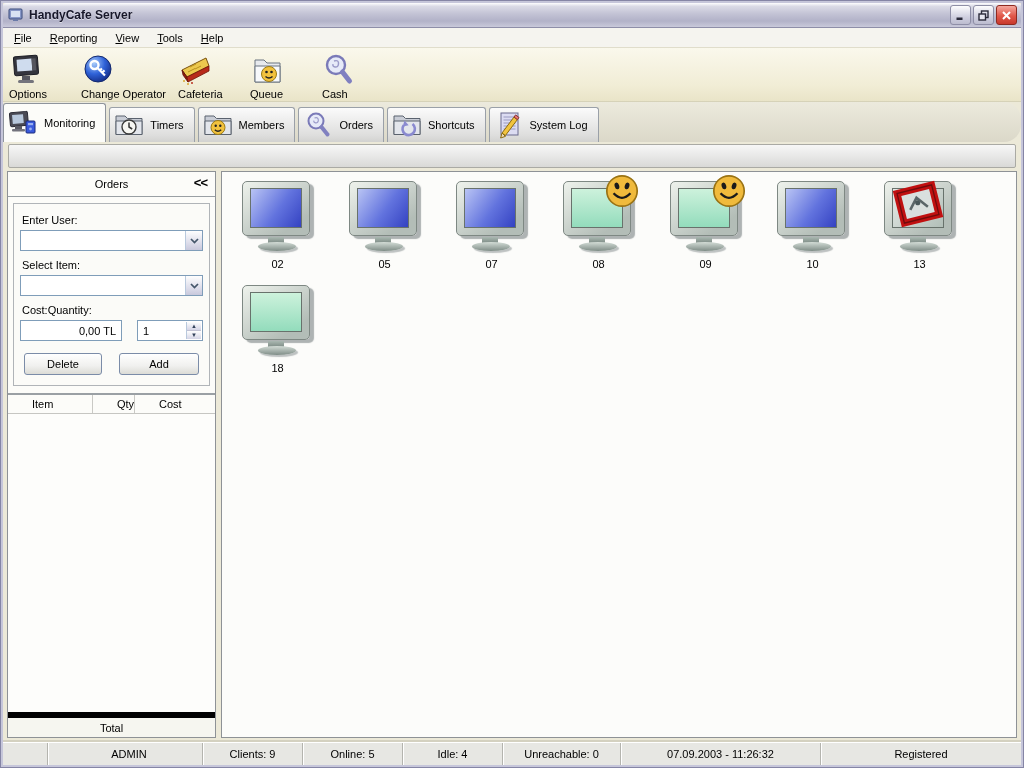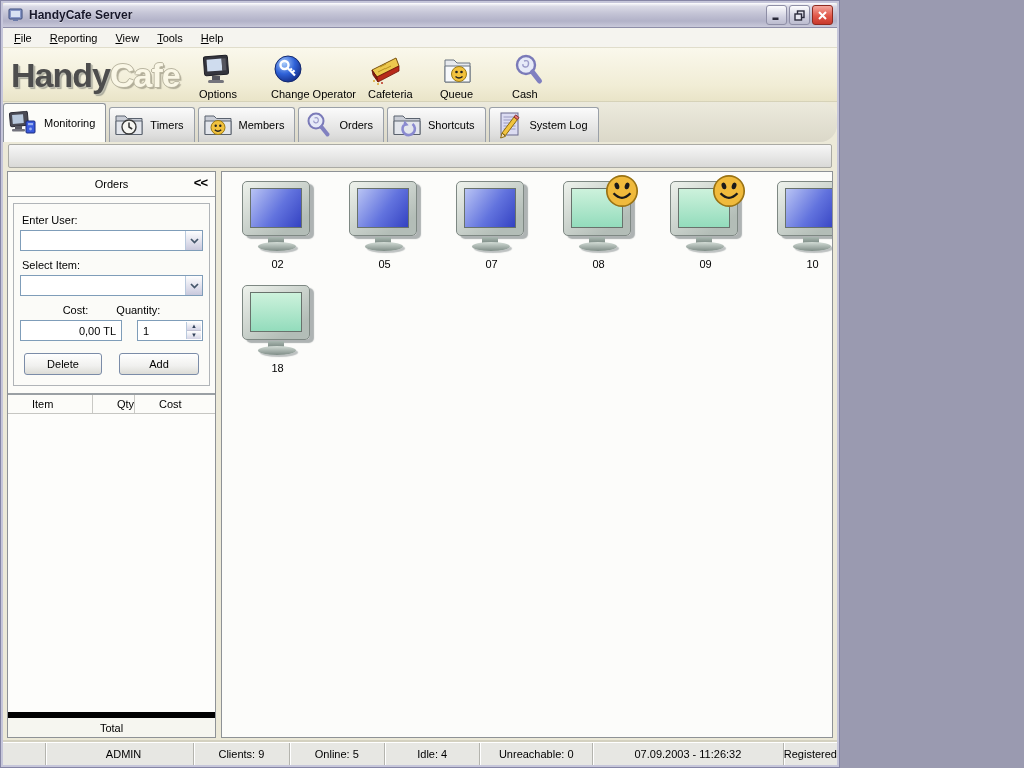--- a/index.html
+++ b/index.html
@@ -1,19 +1,19 @@
 <!DOCTYPE html>
 <html><head>
 <meta charset="utf-8">
 <style>
   * { margin:0; padding:0; box-sizing:border-box; }
   html,body { width:1024px; height:768px; overflow:hidden; }
   body { font-family:"Liberation Sans", sans-serif; font-size:11px; color:#000; background:#9a9ab0; }
 
-  .window { width:840px; height:768px; display:flex; flex-direction:column;
+  .window { width:1024px; height:768px; display:flex; flex-direction:column;
     background:#ece9d8; border:3px solid #c6c6da; outline:1px solid #8585a5; outline-offset:-1px; }
 
   
   .titlebar { height:25px; flex:0 0 25px; display:flex; align-items:center; padding:0 4px 0 5px;
     background:linear-gradient(180deg,#fdfdfe 0%,#dadae6 14%,#c3c3d5 45%,#b2b2c8 75%,#c9c9da 100%);
     border-bottom:1px solid #8e8ea8; border-radius:3px 3px 0 0; }
   .titlebar .app-icon { width:16px; height:16px; margin-right:5px; display:inline-flex; }
   .titlebar .title { font-size:12px; font-weight:bold; color:#17172a; text-shadow:0 1px 0 rgba(255,255,255,.5); flex:1; }
   .winbtns { display:flex; gap:2px; }
   .winbtn { width:21px; height:20px; border-radius:3px; border:1px solid #8e8ea6;
@@ -59,21 +59,21 @@
     display:flex; flex-direction:column; }
   .panel-header { height:25px; flex:0 0 25px; display:flex; align-items:center; border-bottom:1px solid #9aa0a4; position:relative; }
   .panel-title { flex:1; text-align:center; }
   .collapse-btn { position:absolute; right:8px; top:3px; font-weight:bold; font-size:13px; letter-spacing:-1px; cursor:default; }
   .form-box { margin:6px 5px 2px 5px; border:1px solid #b0b4b8; padding:8px 6px 10px 6px; background:#fbfbf8; }
   .fld-label { margin:2px 2px 4px 2px; }
   .combo { height:21px; background:#fff; border:1px solid #7f9db9; display:flex; margin-bottom:8px; }
   .combo .combo-val { flex:1; padding:3px 4px; }
   .combo-btn { width:17px; border-left:1px solid #b9c9dd; display:flex; align-items:center; justify-content:center;
     background:linear-gradient(180deg,#fefefe,#d9d9e8 70%,#c8c8dc); }
-  .cq-row { display:flex; justify-content:center; margin:2px 2px 4px 2px;gap:28px; }
+  .cq-row { display:flex; justify-content:flex-start; margin:2px 2px 4px 2px; }
   .cq-fields { display:flex; justify-content:space-between; }
   .textfield { height:21px; background:#fff; border:1px solid #7f9db9; display:flex; align-items:center; }
   .cost-field { width:102px; justify-content:flex-end; padding-right:5px; }
   .qty-field { width:66px; padding-left:5px; position:relative; }
   .spin { position:absolute; right:1px; top:1px; bottom:1px; width:15px; display:flex; flex-direction:column;
     border-left:1px solid #b9c9dd; }
   .spin span { flex:1; display:flex; align-items:center; justify-content:center; font-size:6px; color:#33425a;
     background:linear-gradient(180deg,#fefefe,#d5d5e6); }
   .spin span + span { border-top:1px solid #c2c2d4; }
   .btn-row { display:flex; justify-content:space-between; margin:12px 4px 0 4px; }
@@ -154,23 +154,20 @@
 
   <div class="menubar">
     <span class="menu-item"><span class="hot">F</span><span>ile</span></span>
     <span class="menu-item"><span class="hot">R</span><span>eporting</span></span>
     <span class="menu-item"><span class="hot">V</span><span>iew</span></span>
     <span class="menu-item"><span class="hot">T</span><span>ools</span></span>
     <span class="menu-item"><span class="hot">H</span><span>elp</span></span>
   </div>
 
   <div class="toolbar">
-    <div class="logo">
-      <span class="p1">Handy</span><span class="p2">Cafe</span>
-    </div>
 
     <div class="tbtn">
       <span class="ticon">
         <svg width="34" height="34" viewBox="0 0 34 34">
             <g transform="rotate(-4 17 13)">
               <rect x="5" y="3" width="24" height="19" rx="2" fill="#34353d" stroke="#1c1d24"></rect>
               <rect x="8" y="6" width="15" height="12" fill="#cfdcee"></rect>
               <rect x="23" y="6" width="4" height="12" fill="#55565e"></rect>
             </g>
             <rect x="13" y="23" width="8" height="4" fill="#55565e"></rect>

